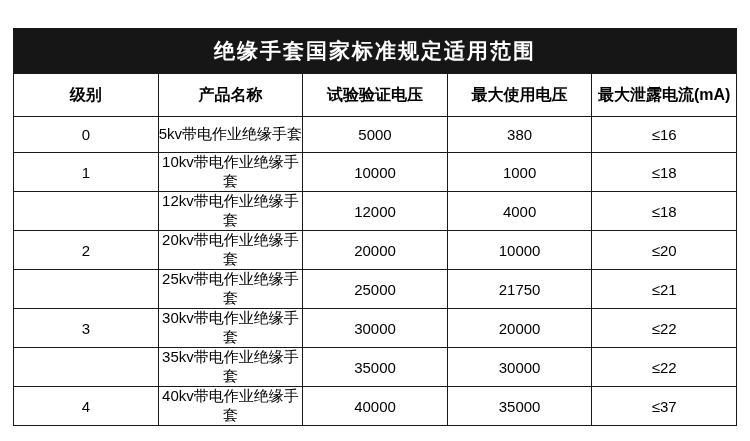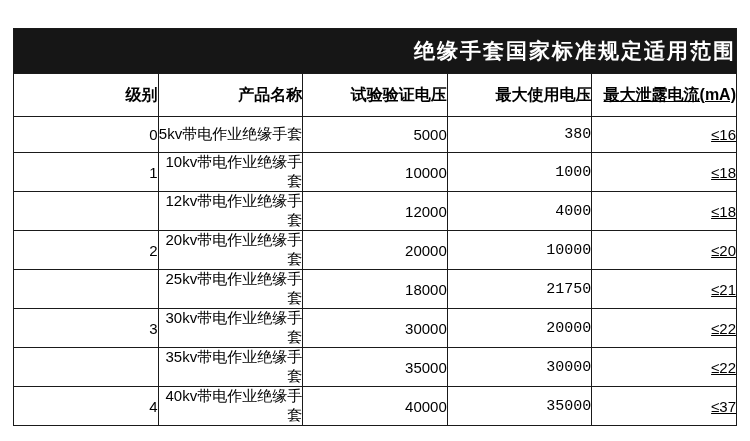--- a/index.html
+++ b/index.html
@@ -27,21 +27,21 @@
     top: 28px;
     width: 724px;
   }
   table.spec {
     border-collapse: collapse;
     width: 724px;
     table-layout: fixed;
   }
   table.spec td, table.spec th {
     border: 1px solid #1a1a1a;
-    text-align: right;
+    text-align: center;
     vertical-align: middle;
     padding: 0;
   }
   .title-row td {
     background: #161616;
     color: #ffffff;
     height: 44px;
     font-size: 21px;
     font-weight: bold;
     letter-spacing: 2px;
@@ -55,22 +55,22 @@
   }
   .data-row td {
     height: 35px;
     font-size: 15px;
     background: #ffffff;
     font-weight: normal;
   }
   .col-grade { width: 100px; }
   .col-name  { width: 214px; margin-left: 20px; }
   .col-test  { width: 126px; }
-  .col-use   { width: 134px; font-family: Liberation Mono, monospace; }
-  .col-leak  { width: 148px; text-decoration: underline; }
+  .col-use   { width: 134px; }
+  .col-leak  { width: 148px; }
 
   .cell-name {
     font-size: 15px;
   }
   .head-row .col-name, .head-row .col-test,
   .head-row .col-use, .head-row .col-leak,
   .head-row .col-grade {
     font-size: 16px;
   }
   .leak-cell { letter-spacing: 0px; }
@@ -121,21 +121,21 @@
           <td class="col-grade">2</td>
           <td class="col-name cell-name">20kv带电作业绝缘手套</td>
           <td class="col-test">20000</td>
           <td class="col-use">10000</td>
           <td class="col-leak leak-cell">≤20</td>
         </tr>
 
         <tr class="data-row">
           <td class="col-grade"></td>
           <td class="col-name cell-name">25kv带电作业绝缘手套</td>
-          <td class="col-test">18000</td>
+          <td class="col-test">25000</td>
           <td class="col-use">21750</td>
           <td class="col-leak leak-cell">≤21</td>
         </tr>
 
         <tr class="data-row">
           <td class="col-grade">3</td>
           <td class="col-name cell-name">30kv带电作业绝缘手套</td>
           <td class="col-test">30000</td>
           <td class="col-use">20000</td>
           <td class="col-leak leak-cell">≤22</td>

